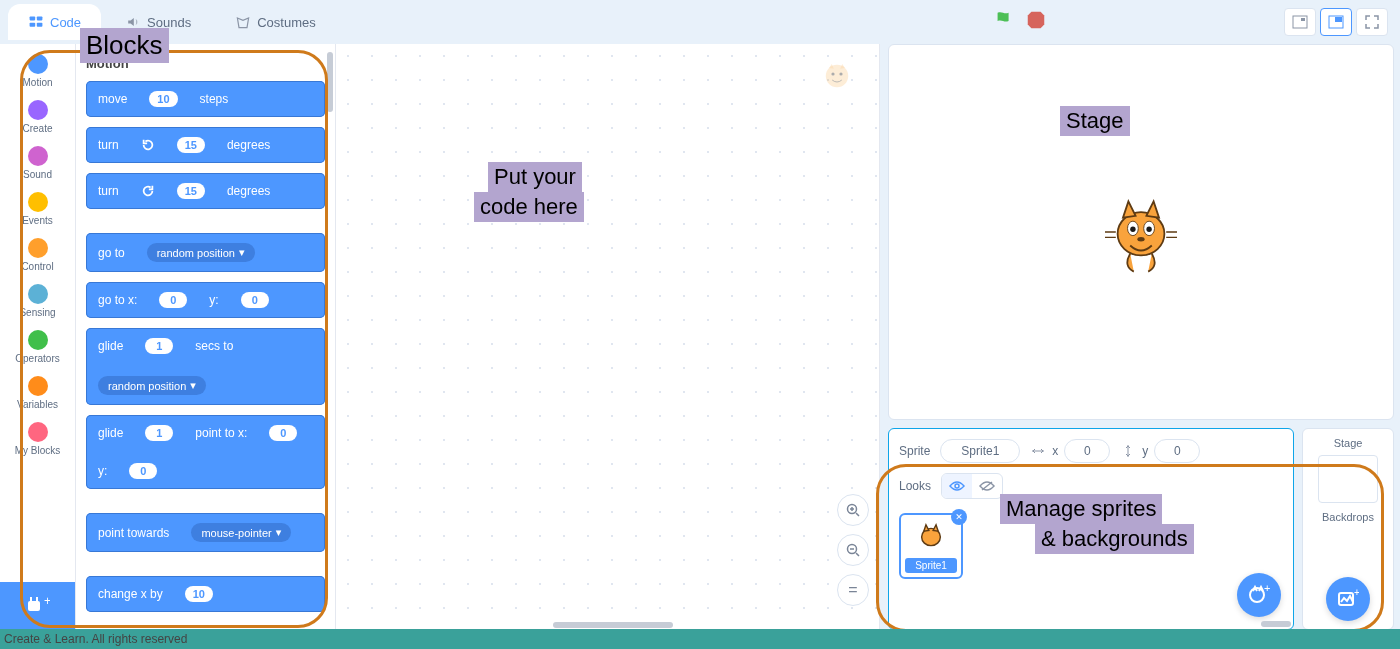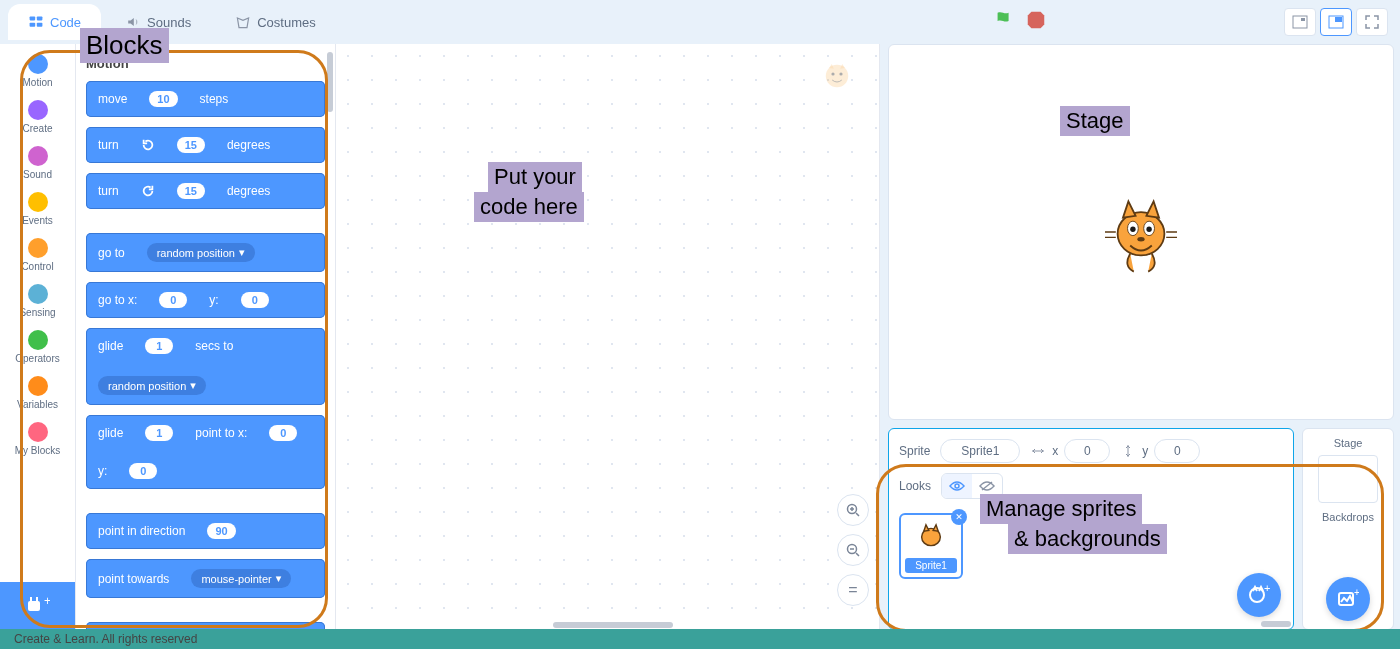--- a/index.html
+++ b/index.html
@@ -187,26 +187,26 @@
 .annot-blocks { left:20px; top:50px; width:308px; height:578px;}
 .annot-sprites { left:876px; top:464px; width:508px; height:168px;}
 .label-highlight {
   position:absolute; background:#b3a5cf; font-weight:400; font-size:22px;
   padding:2px 6px; color:#000; pointer-events:none;
 }
 .lbl-blocks { left:80px; top:28px; font-size:26px;}
 .lbl-code1 { left:488px; top:162px;}
 .lbl-code2 { left:474px; top:192px;}
 .lbl-stage { left:1060px; top:106px;}
-.lbl-sprites1 { left:980px; top:494px;}
-.lbl-sprites2 { left:1008px; top:524px;}
+.lbl-sprites1 { left:1000px; top:494px;}
+.lbl-sprites2 { left:1035px; top:524px;}
 .footer {
   position:absolute; left:0; bottom:0; height:20px; width:100%;
   background:#3aa19a; color:#444; font-size:12px; display:flex; align-items:center;
-  padding-left:14px;
+  padding-left:4px;
 }
 </style>
 </head>
 <body>
 
 <div class="top-tabs-row">
   <div class="tabs-left">
     <div class="tab active">
       <span class="ico">
         <svg viewBox="0 0 20 20" width="16" height="16">
@@ -384,24 +384,20 @@
         <span>glide</span>
         <span class="pill">1</span>
         <span>point to x:</span>
         <span class="pill">0</span>
         <span>y:</span>
         <span class="pill">0</span>
       </div>
 
       <div class="block-gap"></div>
 
-      <div class="block">
-        <span>point in direction</span>
-        <span class="pill">90</span>
-      </div>
 
       <div class="block">
         <span>point towards</span>
         <span class="drop">
             <span>mouse-pointer</span>
             <span>▾</span>
           </span>
       </div>
 
       <div class="block-gap"></div>

